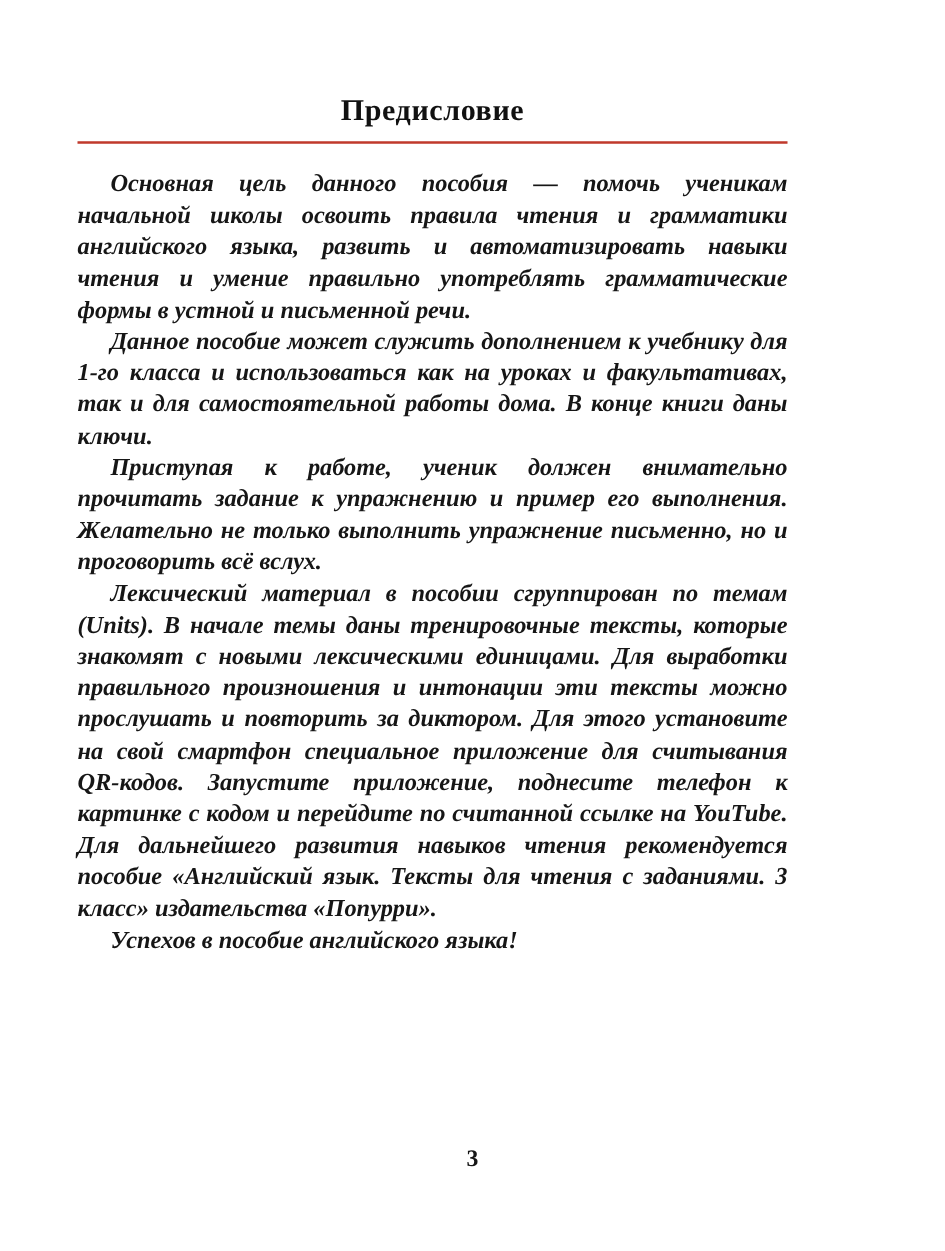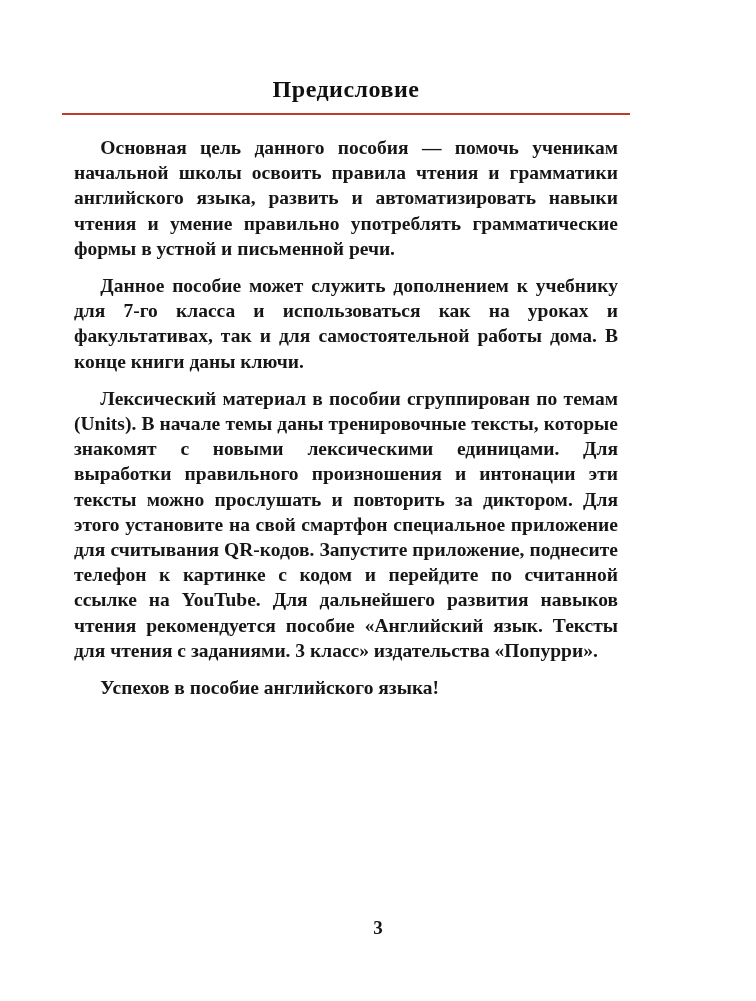--- a/index.html
+++ b/index.html
@@ -38,23 +38,24 @@
     width: 100%;
   }
   .body-text {
     font-size: 19.5px;
     line-height: 25.2px;
     font-weight: bold;
     text-align: justify;
     color: #161616;
   }
   .body-text p {
-    margin: 12px;
+    margin: 0;
     text-indent: 1.35em;
     hyphens: auto;
+    font-style: italic;
   }
   .page-number {
     position: absolute;
     left: 0;
     bottom: 62px;
     width: 756px;
     text-align: center;
     font-size: 19px;
     font-weight: bold;
     color: #161616;
@@ -64,20 +65,21 @@
 <body>
 
 <div class="page">
 
   <h1 class="page-title">Предисловие</h1>
 
   <hr class="title-divider" style="background: rgb(192, 57, 43);">
 
   <div class="body-text">
     <p>Основная цель данного пособия — помочь ученикам начальной школы освоить правила чтения и грамматики английского языка, развить и автоматизировать навыки чтения и умение правильно употреблять грамматические формы в устной и письменной речи.</p>
-    <p>Данное пособие может служить дополнением к учебнику для 7-го класса и использоваться как на уроках и факультативах, так и для самостоятельной работы дома. В конце книги даны ключи.</p>
+    <p>Данное пособие может служить дополнением к учебнику для 1-го класса и использоваться как на уроках и факультативах, так и для самостоятельной работы дома. В конце книги даны ключи.</p>
+    <p>Приступая к работе, ученик должен внимательно прочитать задание к упражнению и пример его выполнения. Желательно не только выполнить упражнение письменно, но и проговорить всё вслух.</p>
     <p>Лексический материал в пособии сгруппирован по темам (Units). В начале темы даны тренировочные тексты, которые знакомят с новыми лексическими единицами. Для выработки правильного произношения и интонации эти тексты можно прослушать и повторить за диктором. Для этого установите на свой смартфон специальное приложение для считывания QR-кодов. Запустите приложение, поднесите телефон к картинке с кодом и перейдите по считанной ссылке на YouTube. Для дальнейшего развития навыков чтения рекомендуется пособие «Английский язык. Тексты для чтения с заданиями. 3 класс» издательства «Попурри».</p>
     <p>Успехов в пособие английского языка!</p>
   </div>
 
   <div class="page-number">3</div>
 
 </div>
 
 </body></html>

